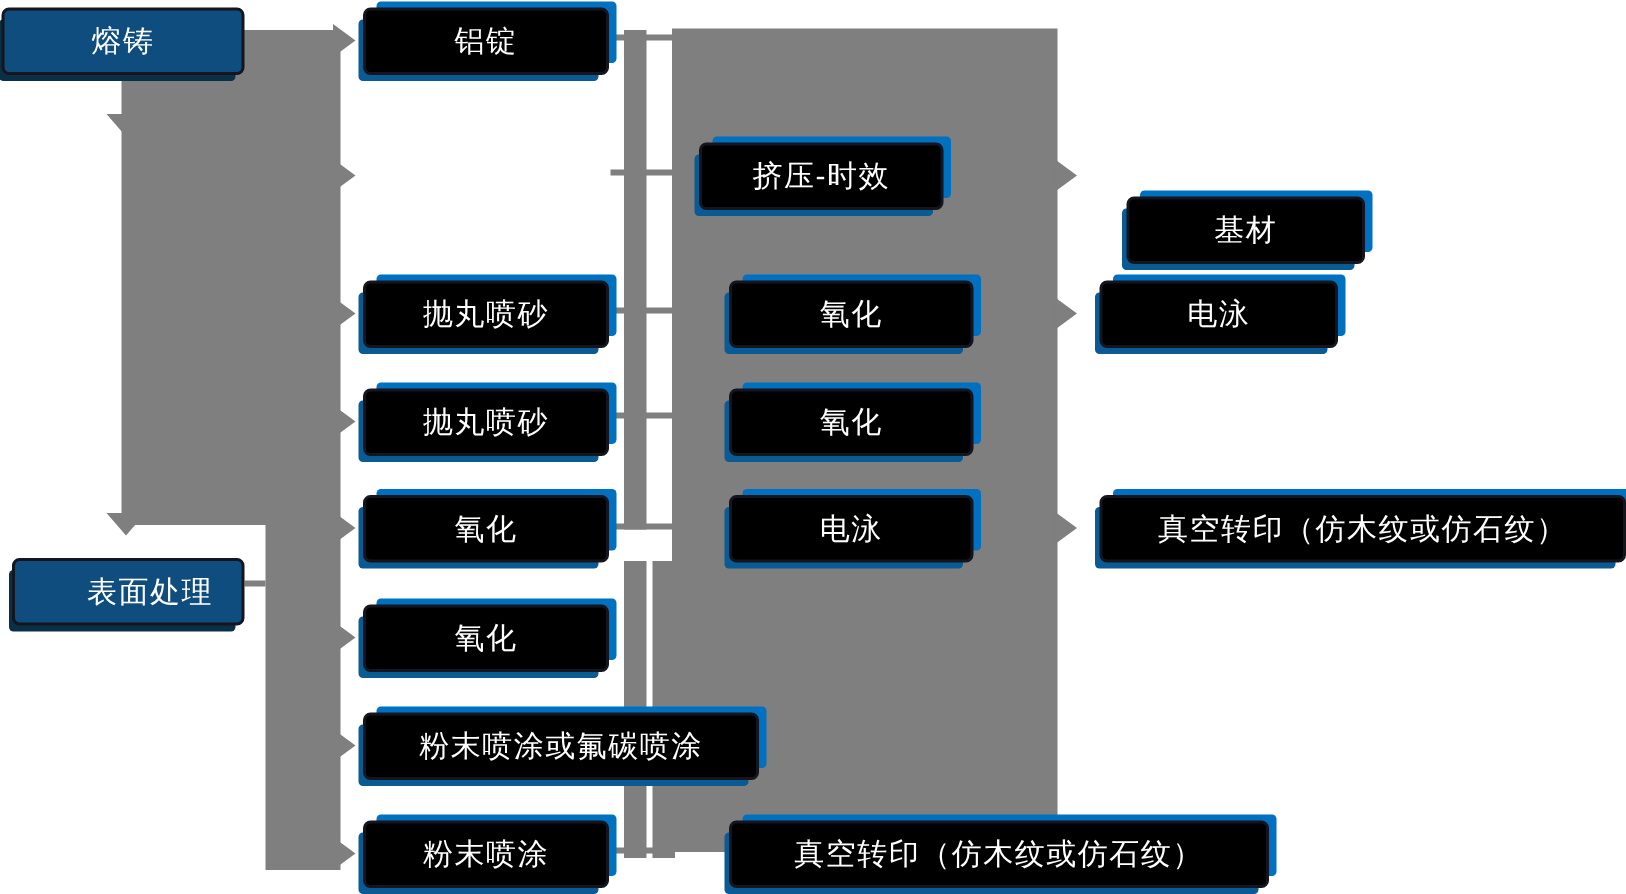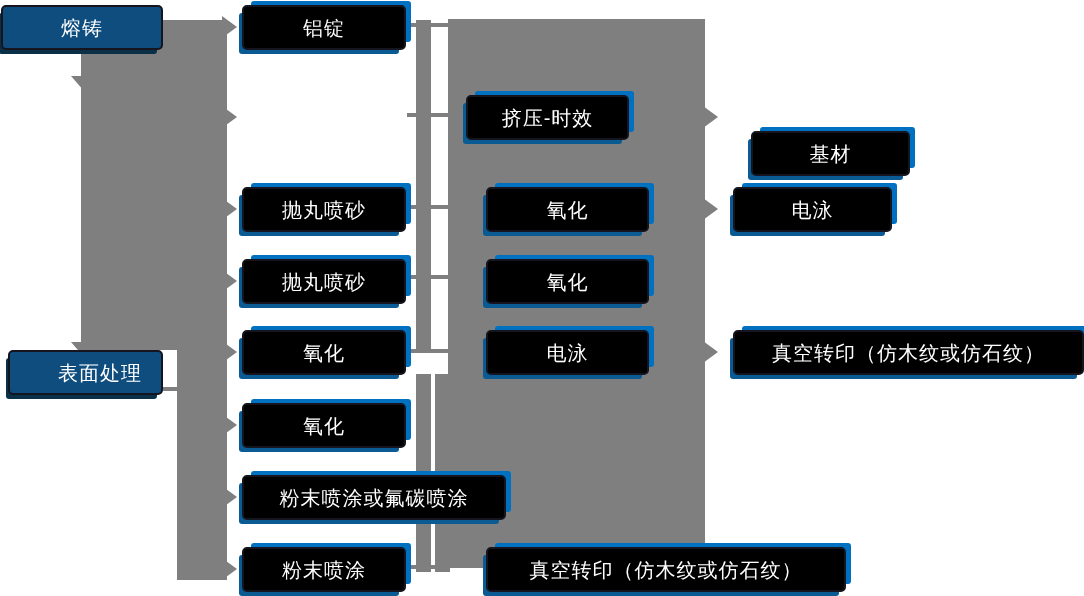--- a/index.html
+++ b/index.html
@@ -53,21 +53,21 @@
   <div class="tri-r" style="left:222px;top:558px;"></div>
 
   <div class="tri-r" style="left:703px;top:106px;"></div>
   <div class="tri-r" style="left:703px;top:198px;"></div>
   <div class="tri-r" style="left:703px;top:341px;"></div>
 
   <div class="tri-d" style="left:71px;top:76px;"></div>
   <div class="tri-d" style="left:71px;top:342px;"></div>
 
   <div class="box dark" style="left:1px;top:5px;width:162px;">熔铸</div>
-  <div class="box dark" style="left:8px;top:350px;width:155px;padding-left:29px;">表面处理</div>
+  <div class="box dark" style="left:8px;top:372px;width:155px;padding-left:29px;">表面处理</div>
 
   <div class="box blue" style="left:242px;top:5px;width:164px;">铝锭</div>
   <div class="box blue" style="left:242px;top:187px;width:164px;">抛丸喷砂</div>
   <div class="box blue" style="left:242px;top:259px;width:164px;">抛丸喷砂</div>
   <div class="box blue" style="left:242px;top:330px;width:164px;">氧化</div>
   <div class="box blue" style="left:242px;top:403px;width:164px;">氧化</div>
   <div class="box blue" style="left:242px;top:547px;width:164px;">粉末喷涂</div>
   <div class="box blue" style="left:242px;top:475px;width:264px;">粉末喷涂或氟碳喷涂</div>
 
   <div class="box blue" style="left:466px;top:95px;width:163px;">挤压-时效</div>

